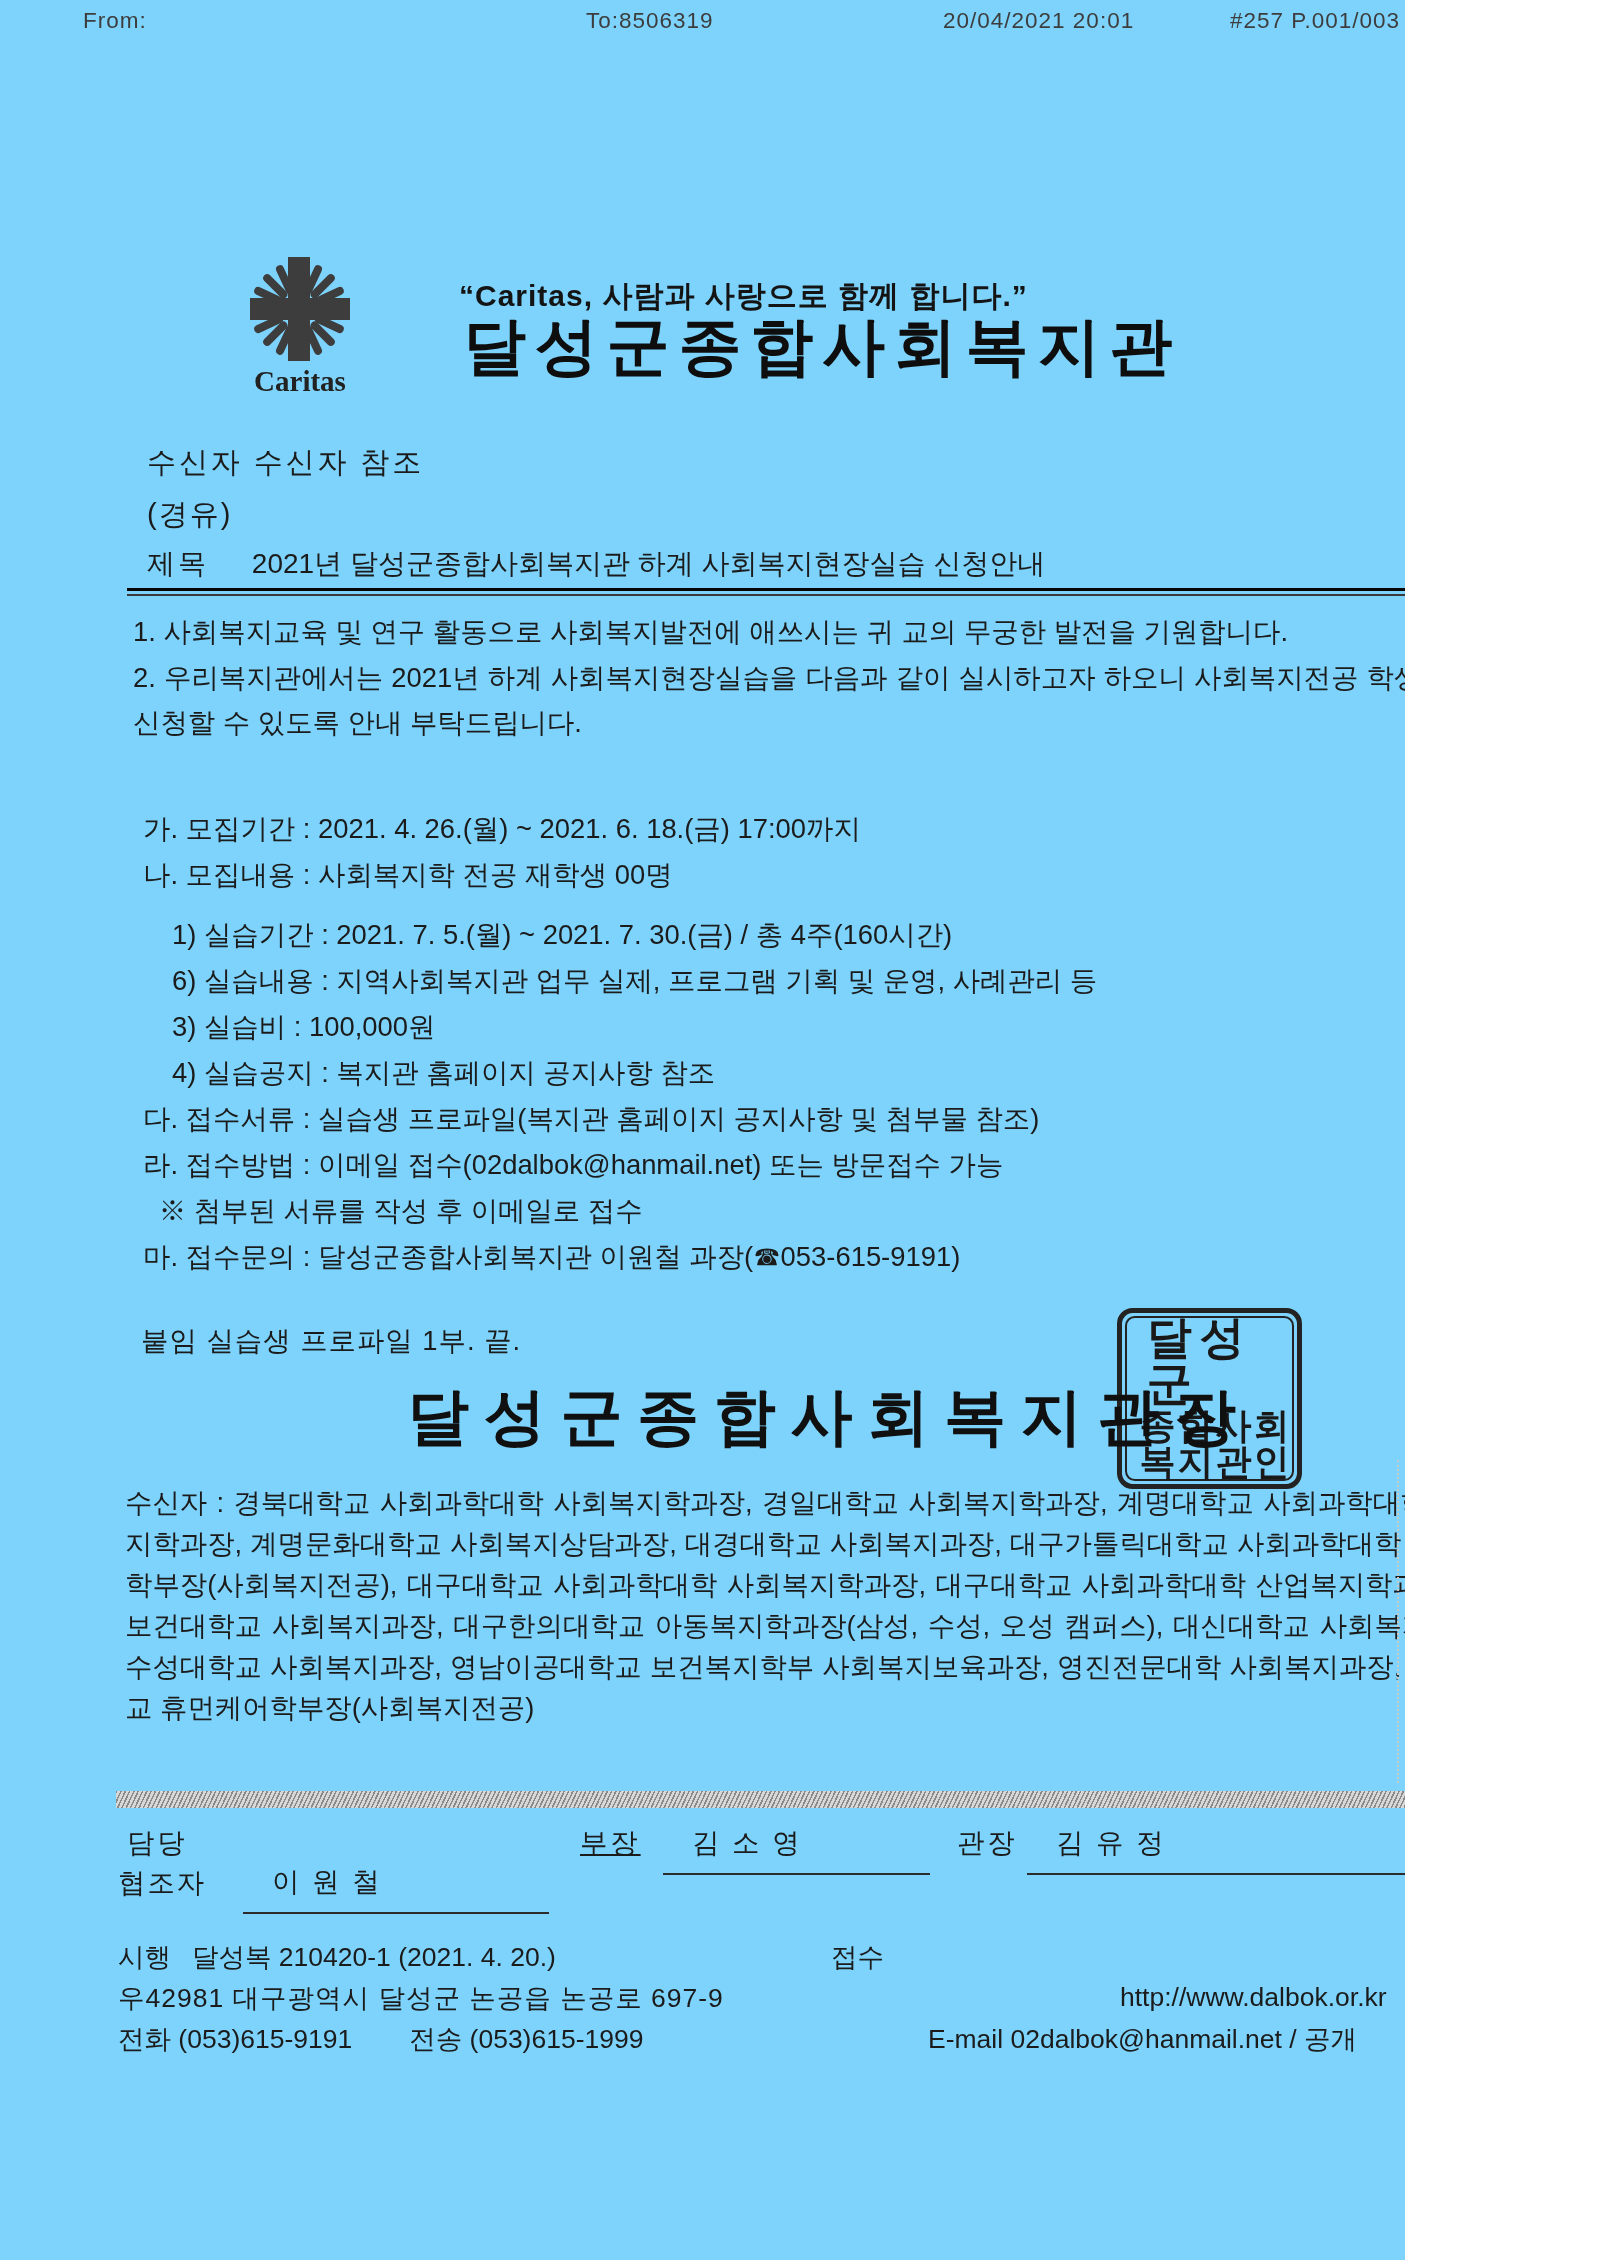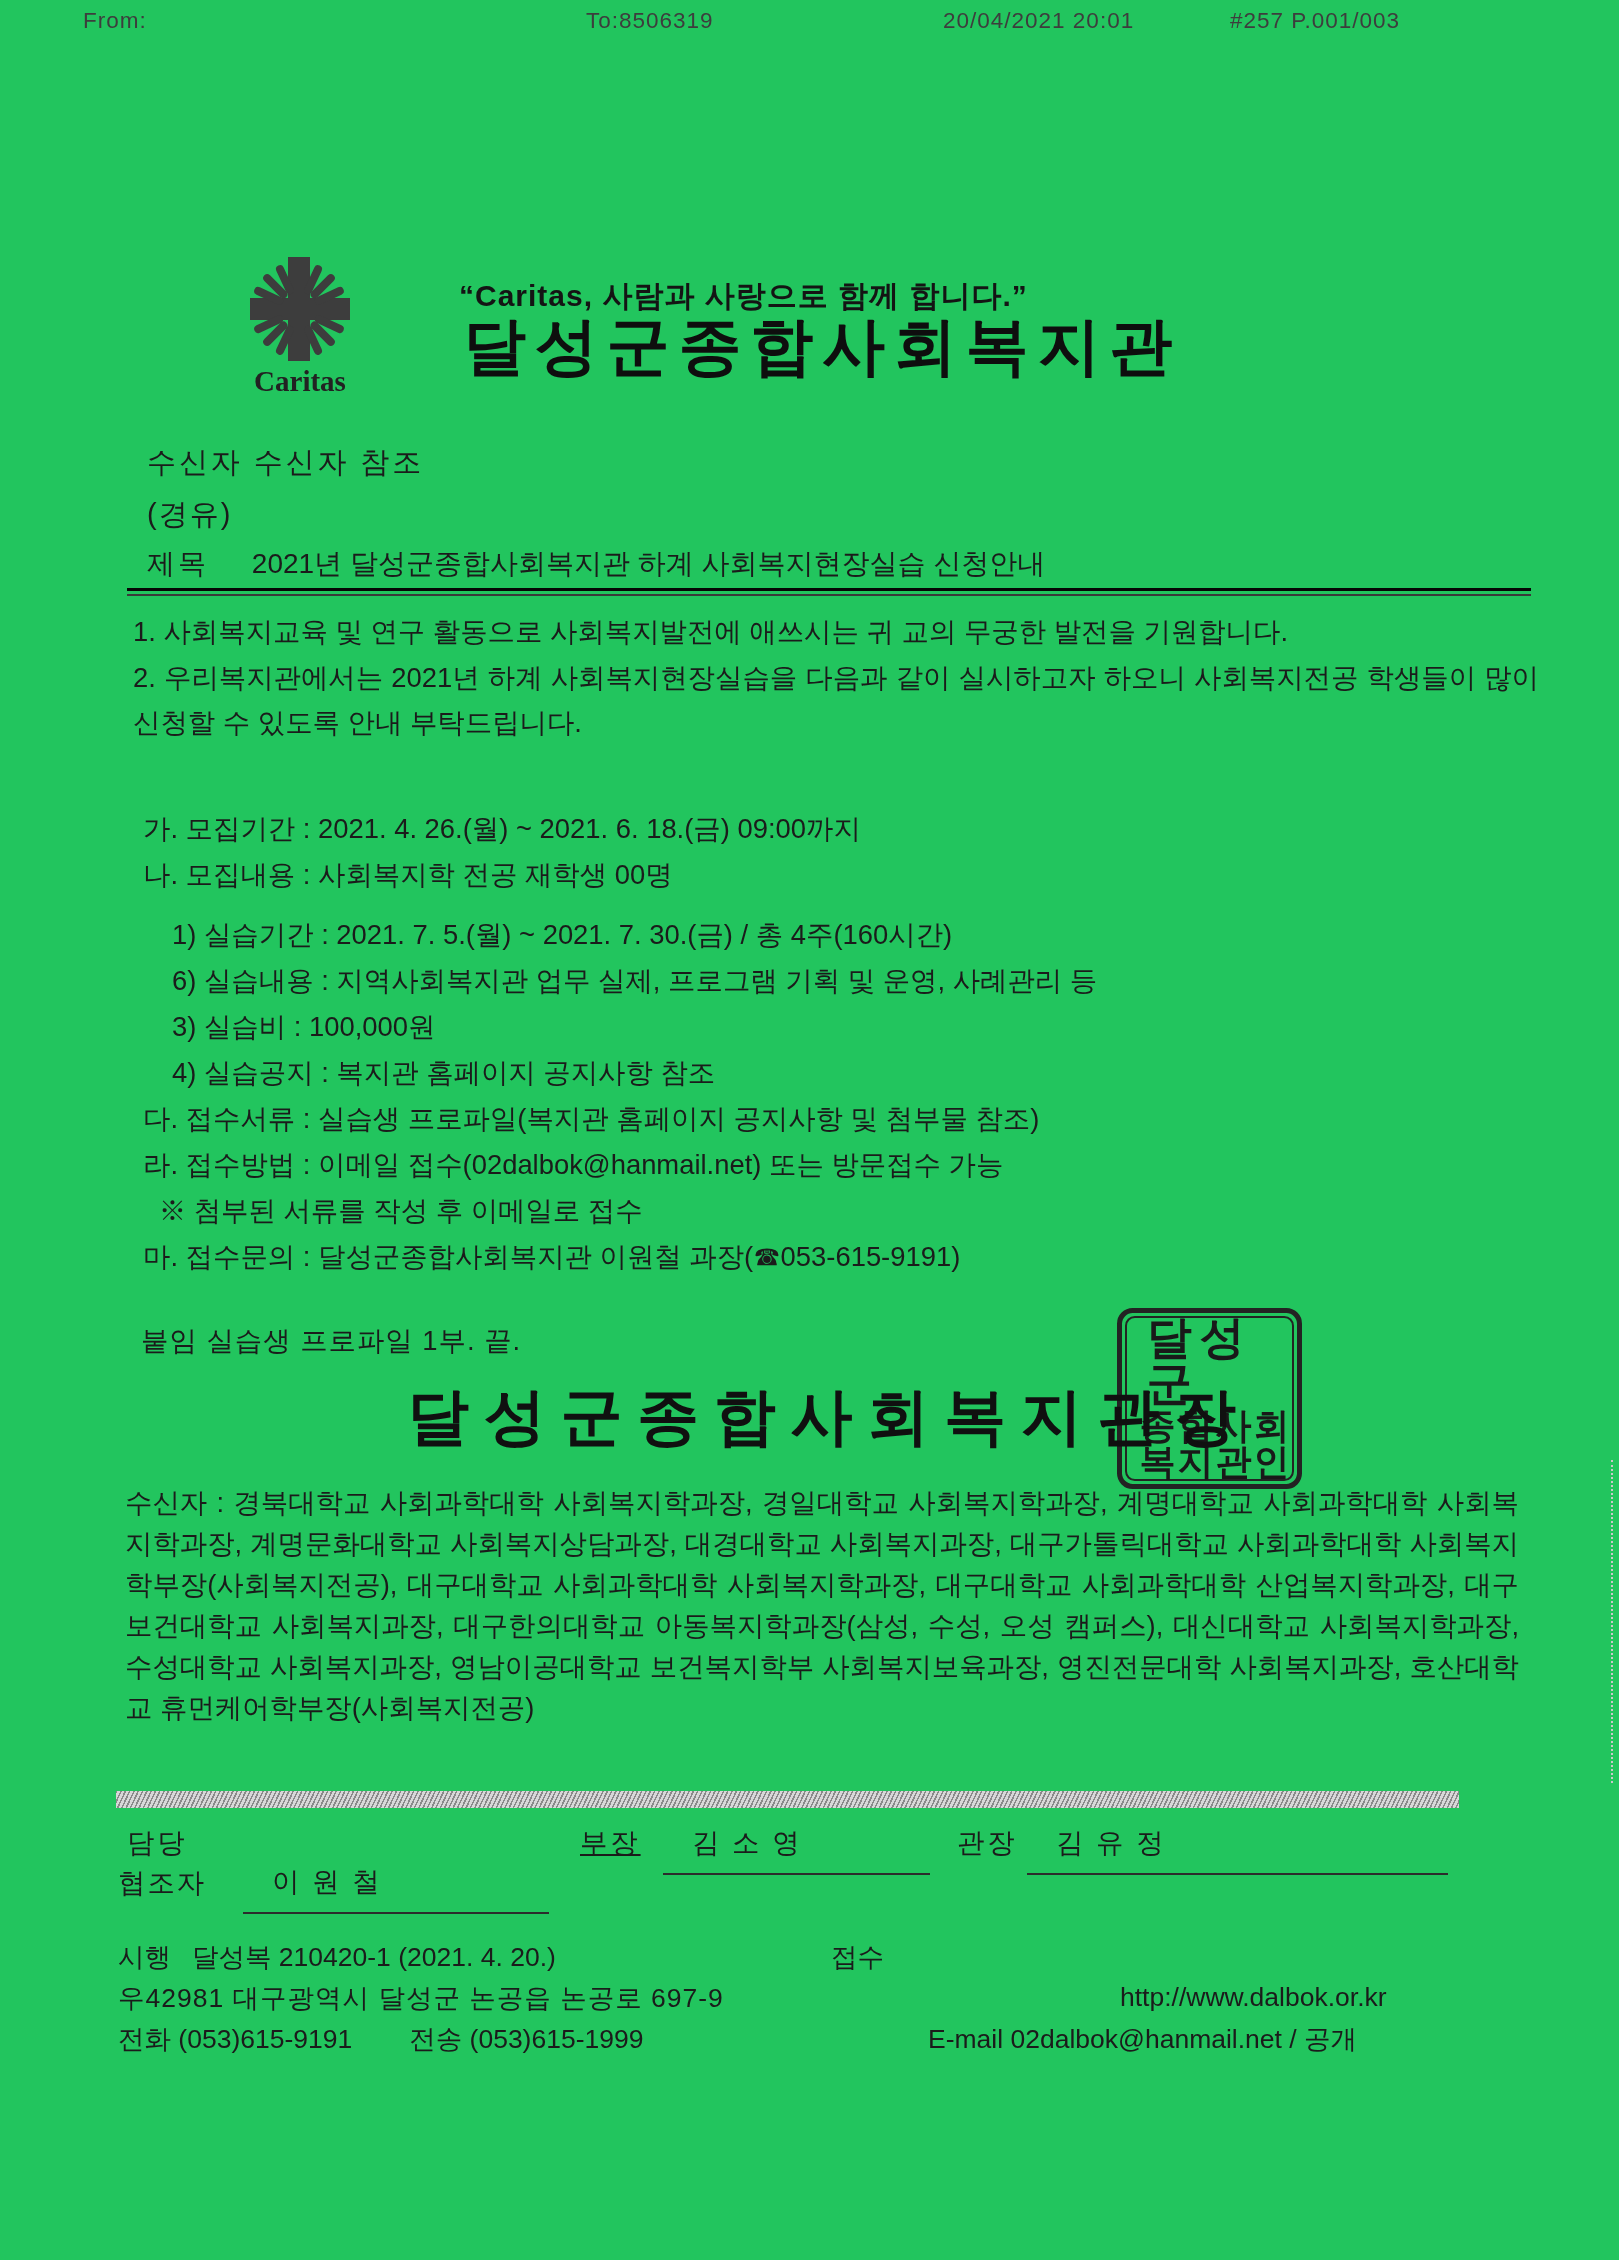--- a/index.html
+++ b/index.html
@@ -1,17 +1,17 @@
 <!DOCTYPE html>
 <html><head>
 <meta charset="utf-8">
 <style>
   html,body { margin:0; padding:0; background:#ffffff; }
   .page {
-    position:relative; width:1619px; height:2260px; background:#22c55e;
+    position:relative; width:1405px; height:2260px; background:#7dd3fc;
     font-family:"Liberation Sans", sans-serif; color:#1b1b1b; overflow:hidden;
   }
   .abs { position:absolute; }
 
   
   .fax-hdr span { position:absolute; top:7.8px; font-size:22.5px; color:#3d3d3d; letter-spacing:1px; white-space:nowrap; }
   .fh-from { left:83px; }
   .fh-to { left:586px; }
   .fh-dt { left:943px;text-align:center; }
   .fh-pg { left:1230px; }
@@ -128,21 +128,21 @@
   <div class="abs subject-row">
     <span class="subject-label">제목</span>
     <span>2021년 달성군종합사회복지관 하계 사회복지현장실습 신청안내</span>
   </div>
   <div class="abs subject-rule"></div>
 
   <div class="abs p1">1. 사회복지교육 및 연구 활동으로 사회복지발전에 애쓰시는 귀 교의 무궁한 발전을 기원합니다.</div>
   <div class="abs p2">2. 우리복지관에서는 2021년 하계 사회복지현장실습을 다음과 같이 실시하고자 하오니 사회복지전공 학생들이 많이 신청할 수 있도록 안내 부탁드립니다.</div>
 
   <div class="abs items">
-    <div class="item">가. 모집기간 : 2021. 4. 26.(월) ~ 2021. 6. 18.(금) 09:00까지</div>
+    <div class="item">가. 모집기간 : 2021. 4. 26.(월) ~ 2021. 6. 18.(금) 17:00까지</div>
     <div class="item">나. 모집내용 : 사회복지학 전공 재학생 00명</div>
     <div class="item item--sub item--sub-first">1) 실습기간 : 2021. 7. 5.(월) ~ 2021. 7. 30.(금) / 총 4주(160시간)</div>
     <div class="item item--sub">6) 실습내용 : 지역사회복지관 업무 실제, 프로그램 기획 및 운영, 사례관리 등</div>
     <div class="item item--sub">3) 실습비 : 100,000원</div>
     <div class="item item--sub">4) 실습공지 : 복지관 홈페이지 공지사항 참조</div>
     <div class="item">다. 접수서류 : 실습생 프로파일(복지관 홈페이지 공지사항 및 첨부물 참조)</div>
     <div class="item">라. 접수방법 : 이메일 접수(02dalbok@hanmail.net) 또는 방문접수 가능</div>
     <div class="item item--note">※ 첨부된 서류를 작성 후 이메일로 접수</div>
     <div class="item">마. 접수문의 : 달성군종합사회복지관 이원철 과장(☎053-615-9191)</div>
   </div>

